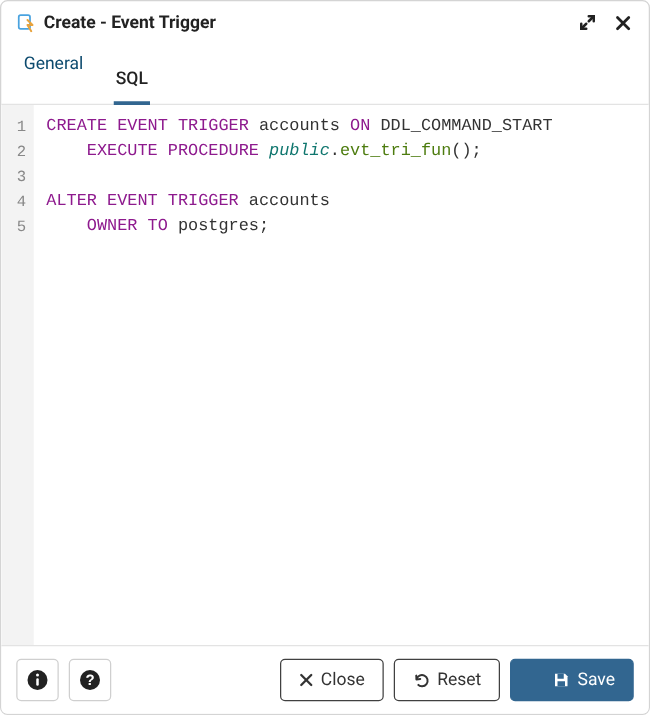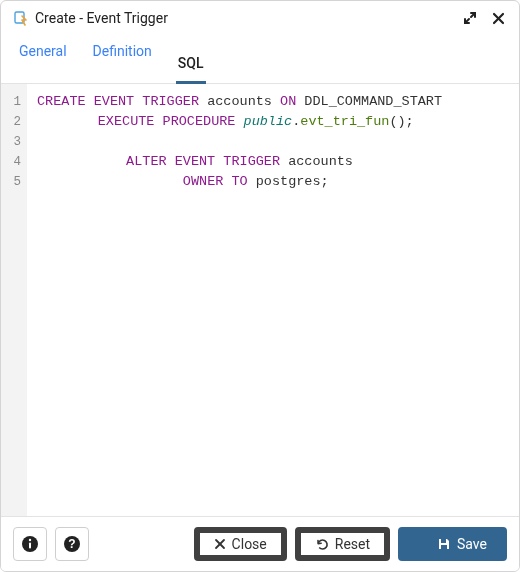--- a/index.html
+++ b/index.html
@@ -17,21 +17,21 @@
     display: flex;
     flex-direction: column;
     background: #fff;
     overflow: hidden;
   }
   .titlebar {
     display: flex;
     align-items: center;
     padding: 8px 12px 6px 12px;
     font-size: 14px;
-    font-weight: 400;
+    font-weight: 700;
     color: #222;
   }
   .titlebar .app-icon {
     width: 16px;
     height: 16px;
     margin-right: 6px;
     display: inline-flex;
     align-items: center;
     justify-content: center;
   }
@@ -48,21 +48,21 @@
   }
   .tabs {
     display: flex;
     gap: 22px;
     padding: 4px 16px 0 16px;
     border-bottom: 1px solid #e3e3e3;
   }
   .tab {
     padding: 6px 2px 10px 2px;
     font-size: 14px;
-    color: #3b82f6;
+    color: #0c4a6e;
     cursor: pointer;
     border-bottom: 3px solid transparent;
     margin-bottom: -1px;
   }
   .tab.active {
     color: #222;
     font-weight: 500;
     border-bottom-color: #326690;
     margin-top: 12px;
   }
@@ -83,21 +83,20 @@
     user-select: none;
     width: 26px;
     font-size: 12.5px;
   }
   .gutter div { height: 20px; }
   .code {
     padding: 8px 10px;
     white-space: pre;
     color: #333;
     overflow: auto;
-    text-align: center;
   }
   .code .line { height: 20px; }
   .kw { color: #8e1a8e; }
   .fn { color: #4d7c0f; }
   .ident { color: #333; }
   .schema { color: #0f766e; font-style: italic; }
   .footer {
     border-top: 1px solid #e3e3e3;
     padding: 10px 12px;
     display: flex;
@@ -112,21 +111,21 @@
     border: 1px solid #cfcfcf;
     border-radius: 4px;
     background: #fff;
     display: inline-flex;
     align-items: center;
     justify-content: center;
     cursor: pointer;
   }
   .btn {
     height: 34px;
-    border: 6px solid #404040;
+    border: 1px solid #404040;
     border-radius: 4px;
     background: #fff;
     display: inline-flex;
     align-items: center;
     padding: 0 14px;
     font-size: 14px;
     color: #333;
     cursor: pointer;
     gap: 6px;
   }
@@ -164,21 +163,20 @@
     <span class="win-btn">
       <svg width="13" height="13" viewBox="0 0 13 13" stroke="#222" stroke-width="2.2" stroke-linecap="round">
         <path d="M2 2 L11 11"></path>
         <path d="M11 2 L2 11"></path>
       </svg>
     </span>
   </div>
 
   <div class="tabs" id="tab-bar">
       <div class="tab">General</div>
-      <div class="tab">Definition</div>
       <div class="tab active">SQL</div>
     </div>
 
   <div class="editor">
     <div class="gutter" id="gutter">
         <div>1</div>
         <div>2</div>
         <div>3</div>
         <div>4</div>
         <div>5</div>

